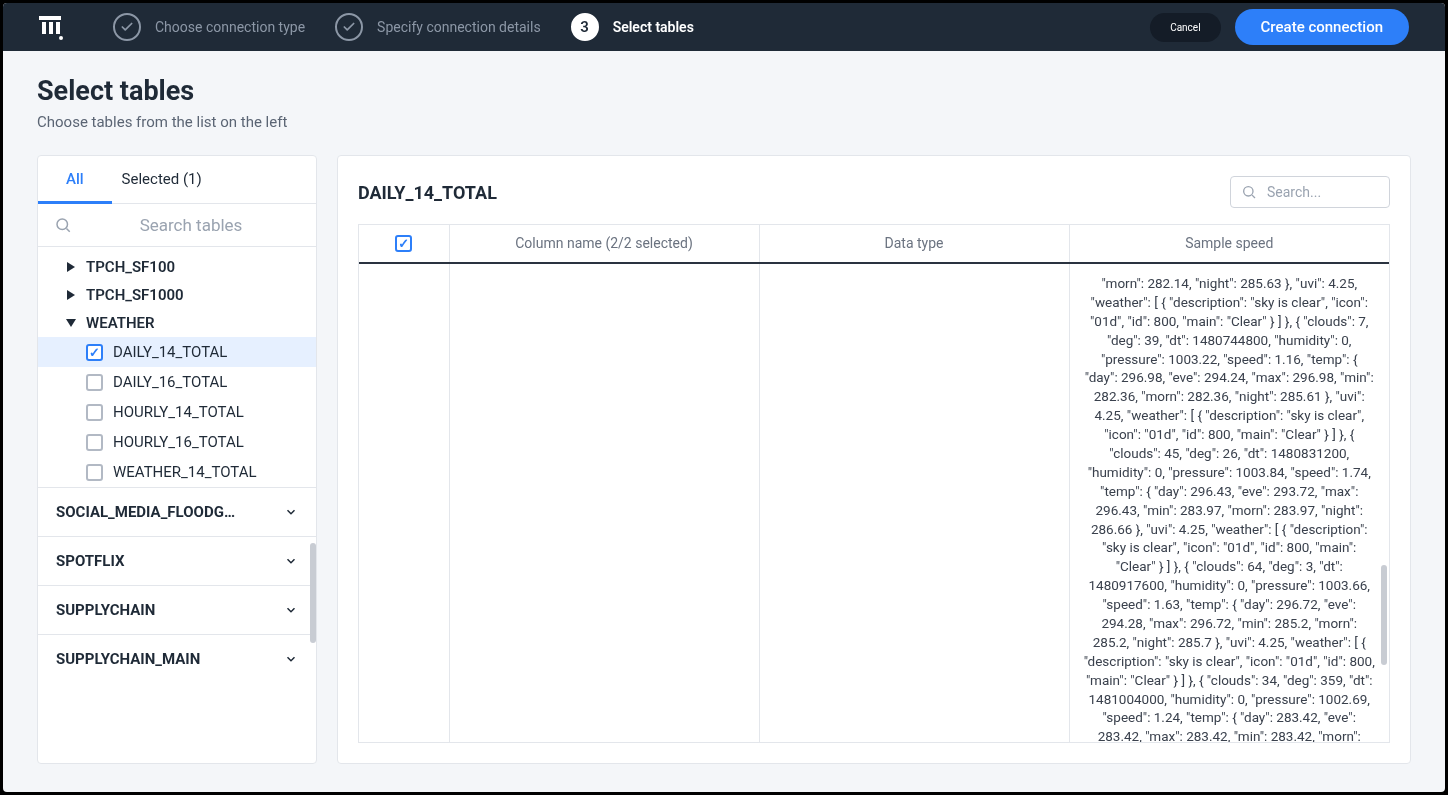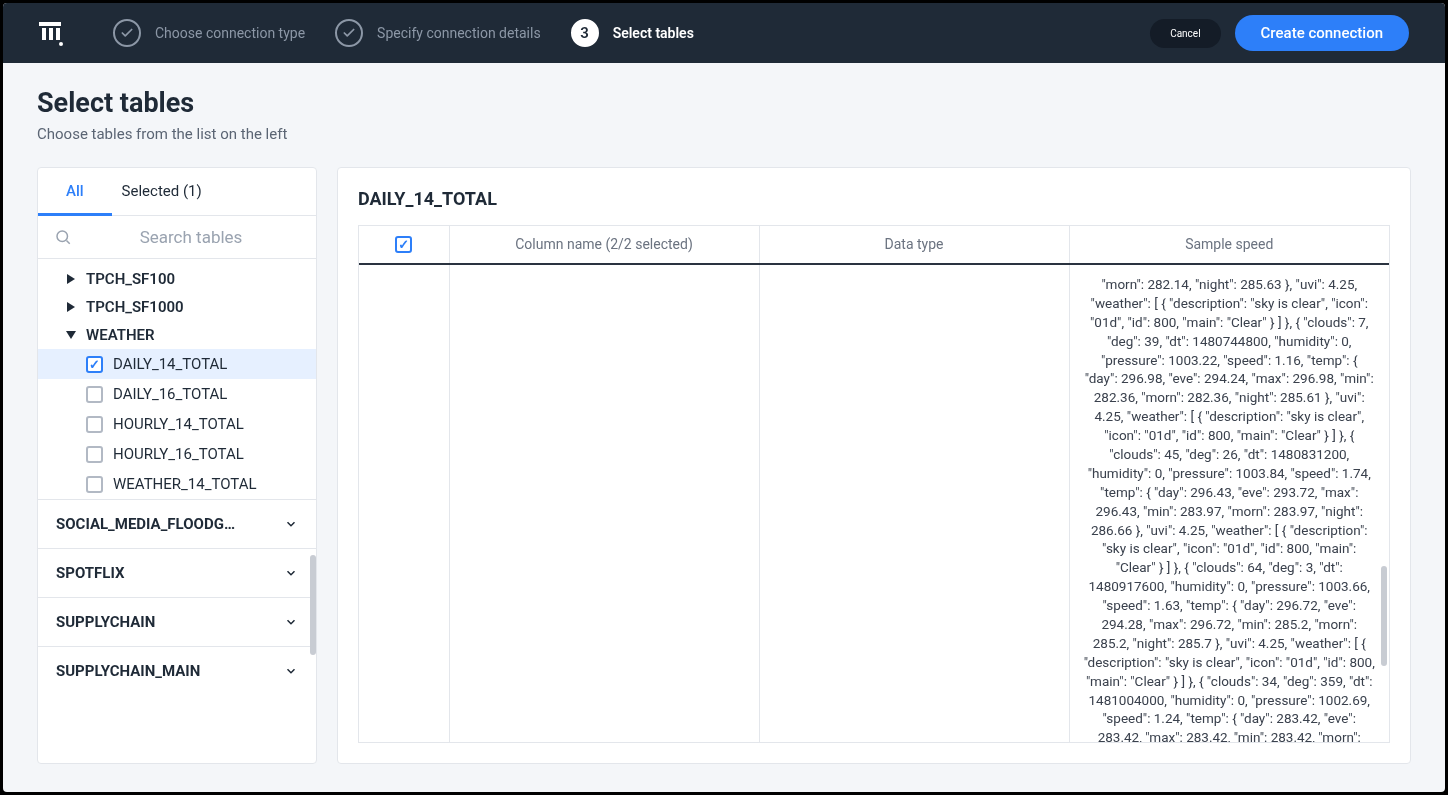--- a/index.html
+++ b/index.html
@@ -11,21 +11,21 @@
     --light-blue-bg:#e6f0ff;
     --border:#e3e6eb;
     --border-dark:#d0d4db;
     --bg:#f4f6f9;
     --white:#ffffff;
   }
   *{box-sizing:border-box;font-family:-apple-system,BlinkMacSystemFont,"Segoe UI",Roboto,Helvetica,Arial,sans-serif;}
   body{margin:0;background:#000;width:1448px;height:795px;overflow:hidden;}
   .viewport{width:1442px;height:789px;margin:3px;background:var(--bg);display:flex;flex-direction:column;position:relative;border-radius:4px;overflow:hidden;}
   
-  .topbar{height:60px;background:var(--dark);display:flex;align-items:center;padding:14px 36px;color:#fff;}
+  .topbar{height:48px;background:var(--dark);display:flex;align-items:center;padding:14px 36px;color:#fff;}
   .logo{width:22px;height:22px;margin-right:52px;position:relative;}
   .logo::before{content:"";position:absolute;top:0;left:0;width:22px;height:4px;background:#fff;}
   .logo .bars{position:absolute;top:6px;left:3px;display:flex;gap:3px;}
   .logo .bars span{width:4px;height:12px;background:#fff;}
   .logo::after{content:"";position:absolute;bottom:-2px;right:-2px;width:4px;height:4px;background:#fff;border-radius:50%;}
   .steps{display:flex;align-items:center;gap:30px;flex:1;}
   .step{display:flex;align-items:center;gap:14px;}
   .step-circle{width:28px;height:28px;border:2px solid var(--text-light);border-radius:50%;display:flex;align-items:center;justify-content:center;color:var(--text-light);}
   .step-circle.active{background:#fff;border-color:#fff;color:var(--dark);font-weight:600;font-size:15px;}
   .step-label{color:var(--text-light);font-size:14px;}
@@ -222,20 +222,29 @@
               </span>
             </div>
           </div>
         <div class="tree-scroll-thumb"></div>
       </div>
     </div>
 
     <div class="right-panel">
       <div class="right-header">
         <div class="right-title">DAILY_14_TOTAL</div>
+        <div class="search-box">
+          <span>
+            <svg width="16" height="16" viewBox="0 0 24 24" fill="none" stroke="#9aa3b0" stroke-width="2">
+                <circle cx="11" cy="11" r="7"></circle>
+                <line x1="21" y1="21" x2="16.65" y2="16.65"></line>
+              </svg>
+          </span>
+          <input type="text" placeholder="Search..." style="">
+        </div>
       </div>
       <div class="table-wrap">
         <table>
           <thead>
             <tr>
               <th class="col-chk"><span class="chk checked"></span></th>
               <th class="col-name">Column name (2/2 selected)</th>
               <th class="col-type">Data type</th>
               <th>Sample speed</th>
             </tr>

